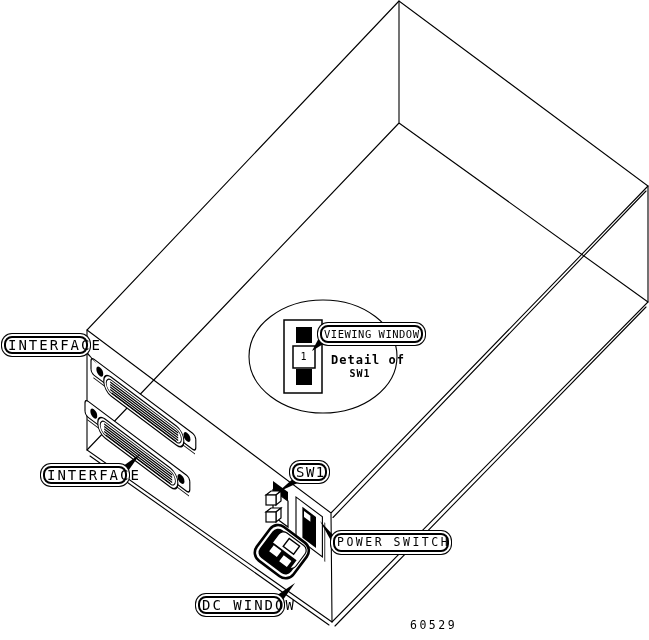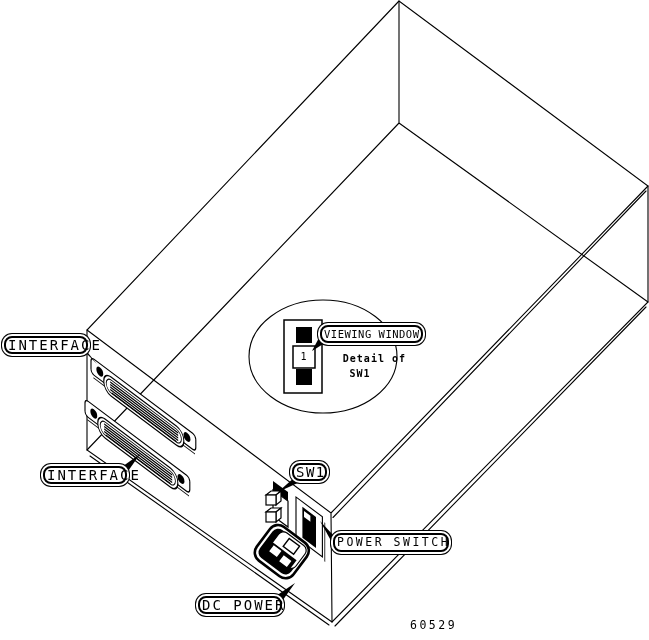--- a/index.html
+++ b/index.html
@@ -15,21 +15,21 @@
     font-size:14px;line-height:12px;letter-spacing:2px;
     text-align:center;white-space:nowrap;padding:1px 2px;
   }
   #lbl-interface-1{left:4px;top:336px;width:76px;}
   #lbl-interface-2{left:43px;top:466px;width:76px;}
   #lbl-sw1{left:292px;top:463px;width:27px;letter-spacing:1.5px;}
   #lbl-viewing-window{left:320px;top:325px;width:95px;letter-spacing:0.5px;font-size:10.5px;}
   #lbl-power-switch{left:333px;top:533px;width:108px;letter-spacing:2.5px;font-size:11.5px;line-height:13px;}
   #lbl-dc-power{left:198px;top:596px;width:76px;}
   .plaintext{position:absolute;z-index:2;white-space:nowrap;}
-  #detail-line1{left:330px;top:353px;width:76px;font-size:10px;font-weight:bold;letter-spacing:1px;text-align:right;}
+  #detail-line1{left:330px;top:353px;width:76px;font-size:12px;font-weight:bold;letter-spacing:1px;text-align:center;}
   #detail-line2{left:330px;top:368px;width:60px;font-size:10px;font-weight:bold;letter-spacing:1px;text-align:center;}
   #sw-pos{left:293px;top:347px;width:21px;height:20px;line-height:20px;font-size:10px;text-align:center;}
   #fig-num{left:410px;top:618px;font-size:11.5px;letter-spacing:2.5px;}
 </style>
 </head>
 <body>
 
 <div id="stage">
 
   <svg id="art" width="649" height="640" viewBox="0 0 649 640">
@@ -112,20 +112,20 @@
       <polygon points="334,536 334,546 320,521"></polygon>
       <polygon points="273,598 280,604 295,583"></polygon>
     </g>
   </svg>
 
   <div class="callout" id="lbl-interface-1">INTERFACE</div>
   <div class="callout" id="lbl-interface-2">INTERFACE</div>
   <div class="callout" id="lbl-sw1">SW1</div>
   <div class="callout" id="lbl-viewing-window">VIEWING WINDOW</div>
   <div class="callout" id="lbl-power-switch">POWER SWITCH</div>
-  <div class="callout" id="lbl-dc-power">DC POWER</div>
+  <div class="callout" id="lbl-dc-power">DC WINDOW</div>
 
   <div class="plaintext" id="detail-line1">Detail of</div>
   <div class="plaintext" id="detail-line2">SW1</div>
   <div class="plaintext" id="sw-pos">1</div>
 
   <div class="plaintext" id="fig-num">60529</div>
 </div>
 
 </body></html>

